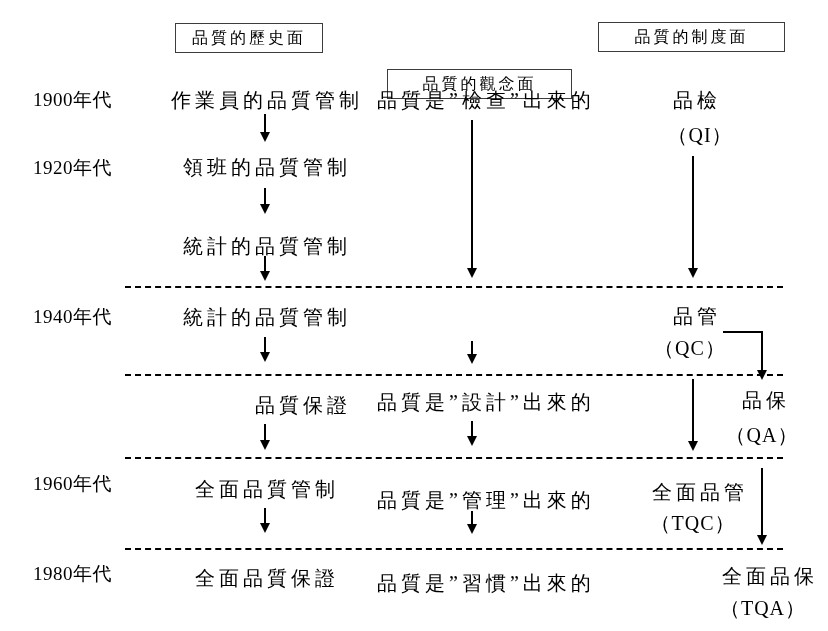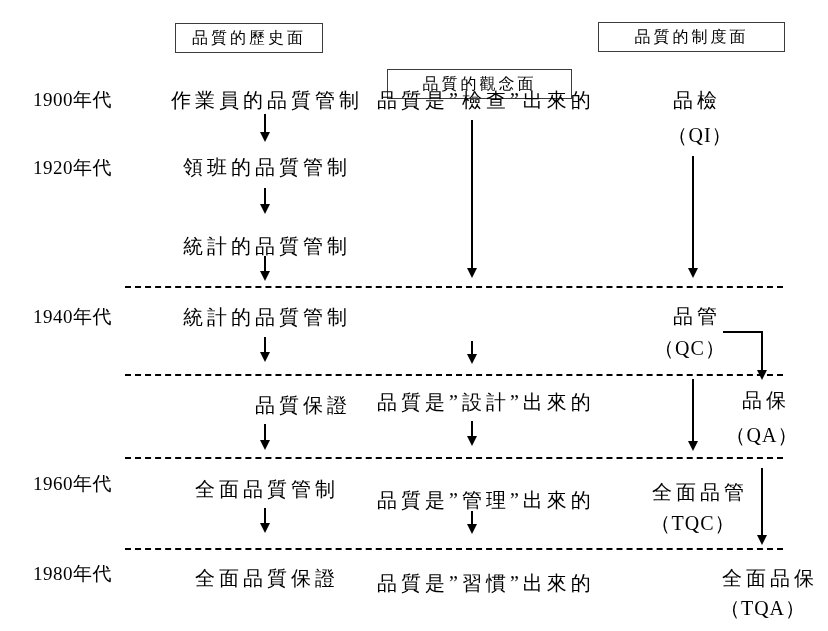--- a/index.html
+++ b/index.html
@@ -103,21 +103,21 @@
 
   <div class="txt" style="left:697px; top:305px;">品管</div>
   <div class="txt abbr" style="left:690px; top:337px;">（QC）</div>
 
   <div class="txt" style="left:766px; top:389px;">品保</div>
   <div class="txt abbr" style="left:762px; top:424px;">（QA）</div>
 
   <div class="txt" style="left:700px; top:481px;">全面品管</div>
   <div class="txt abbr" style="left:693px; top:512px;">（TQC）</div>
 
-  <div class="txt" style="left:770px; top:567px;">全面品保</div>
+  <div class="txt" style="left:770px; top:567px;font-family:Liberation Mono, monospace;">全面品保</div>
   <div class="txt abbr" style="left:763px; top:597px;">（TQA）</div>
 
   <div class="varrow" style="left:692px; top:156px; height:112px;"></div>
   <div class="varrow" style="left:692px; top:379px; height:62px;"></div>
 
   <div class="hline" style="left:723px; top:331px; width:40px;"></div>
   <div class="varrow" style="left:761px; top:331px; height:39px;"></div>
 
   <div class="varrow" style="left:761px; top:468px; height:67px;"></div>
 

